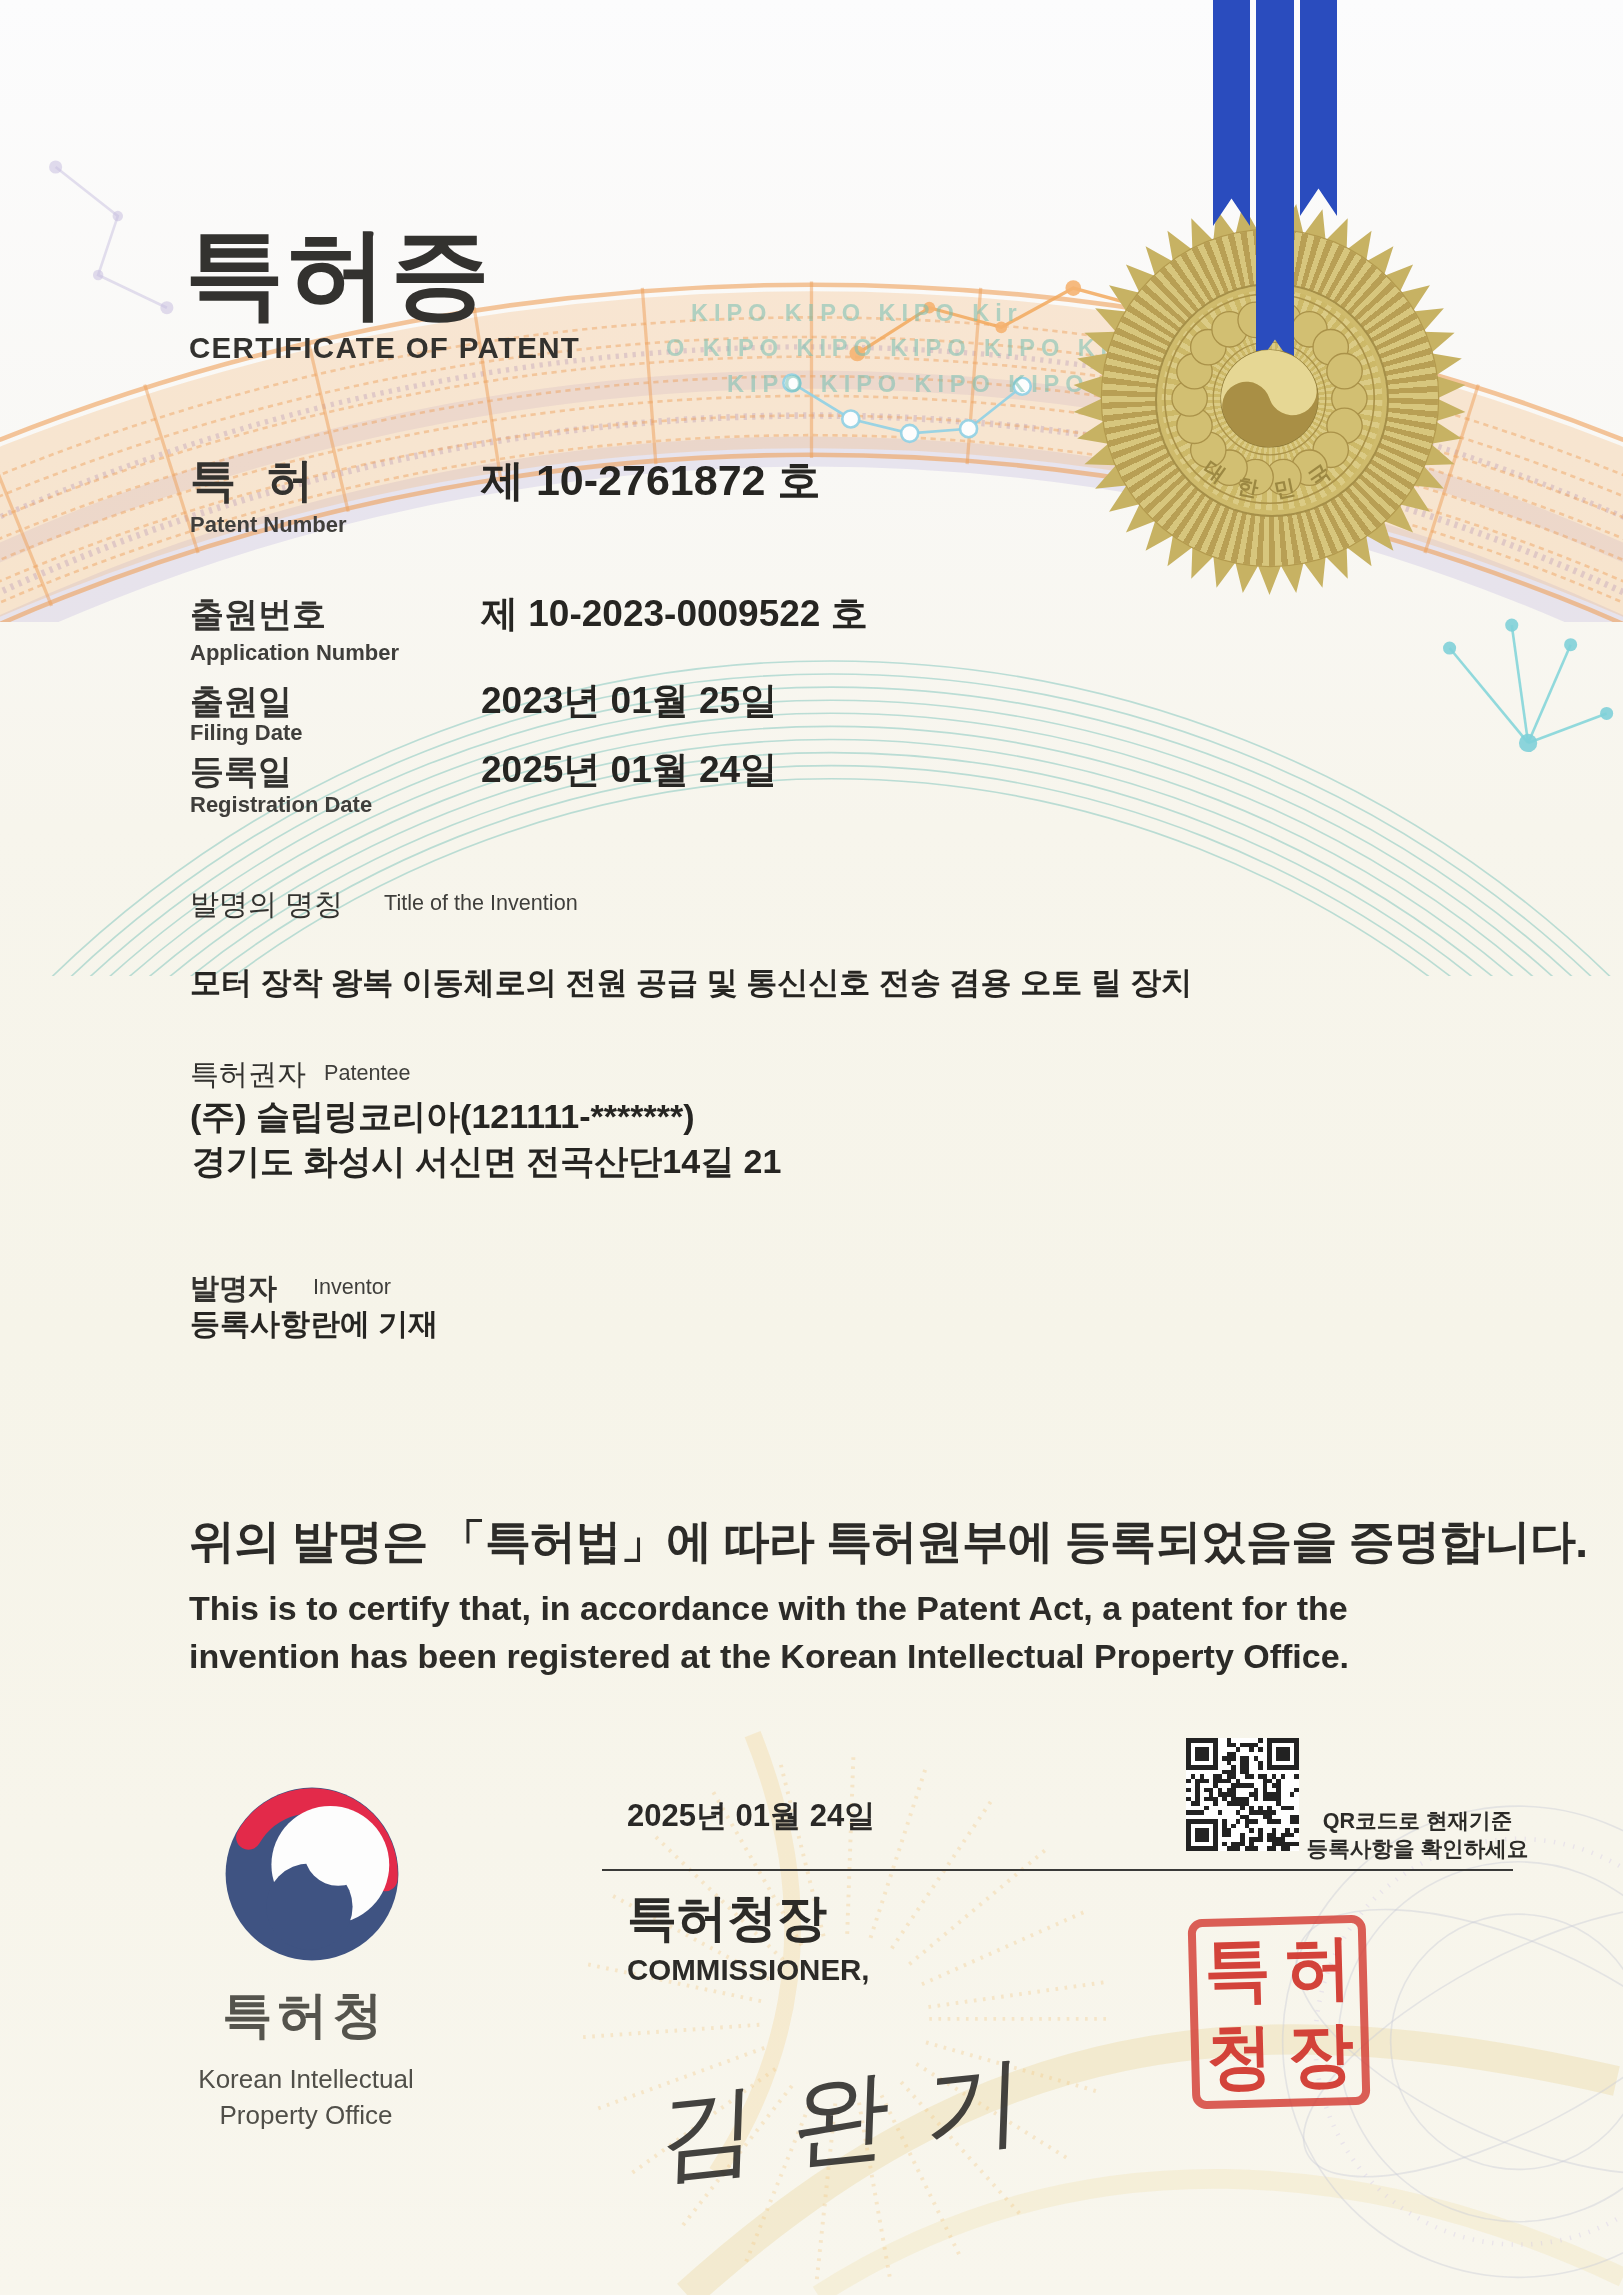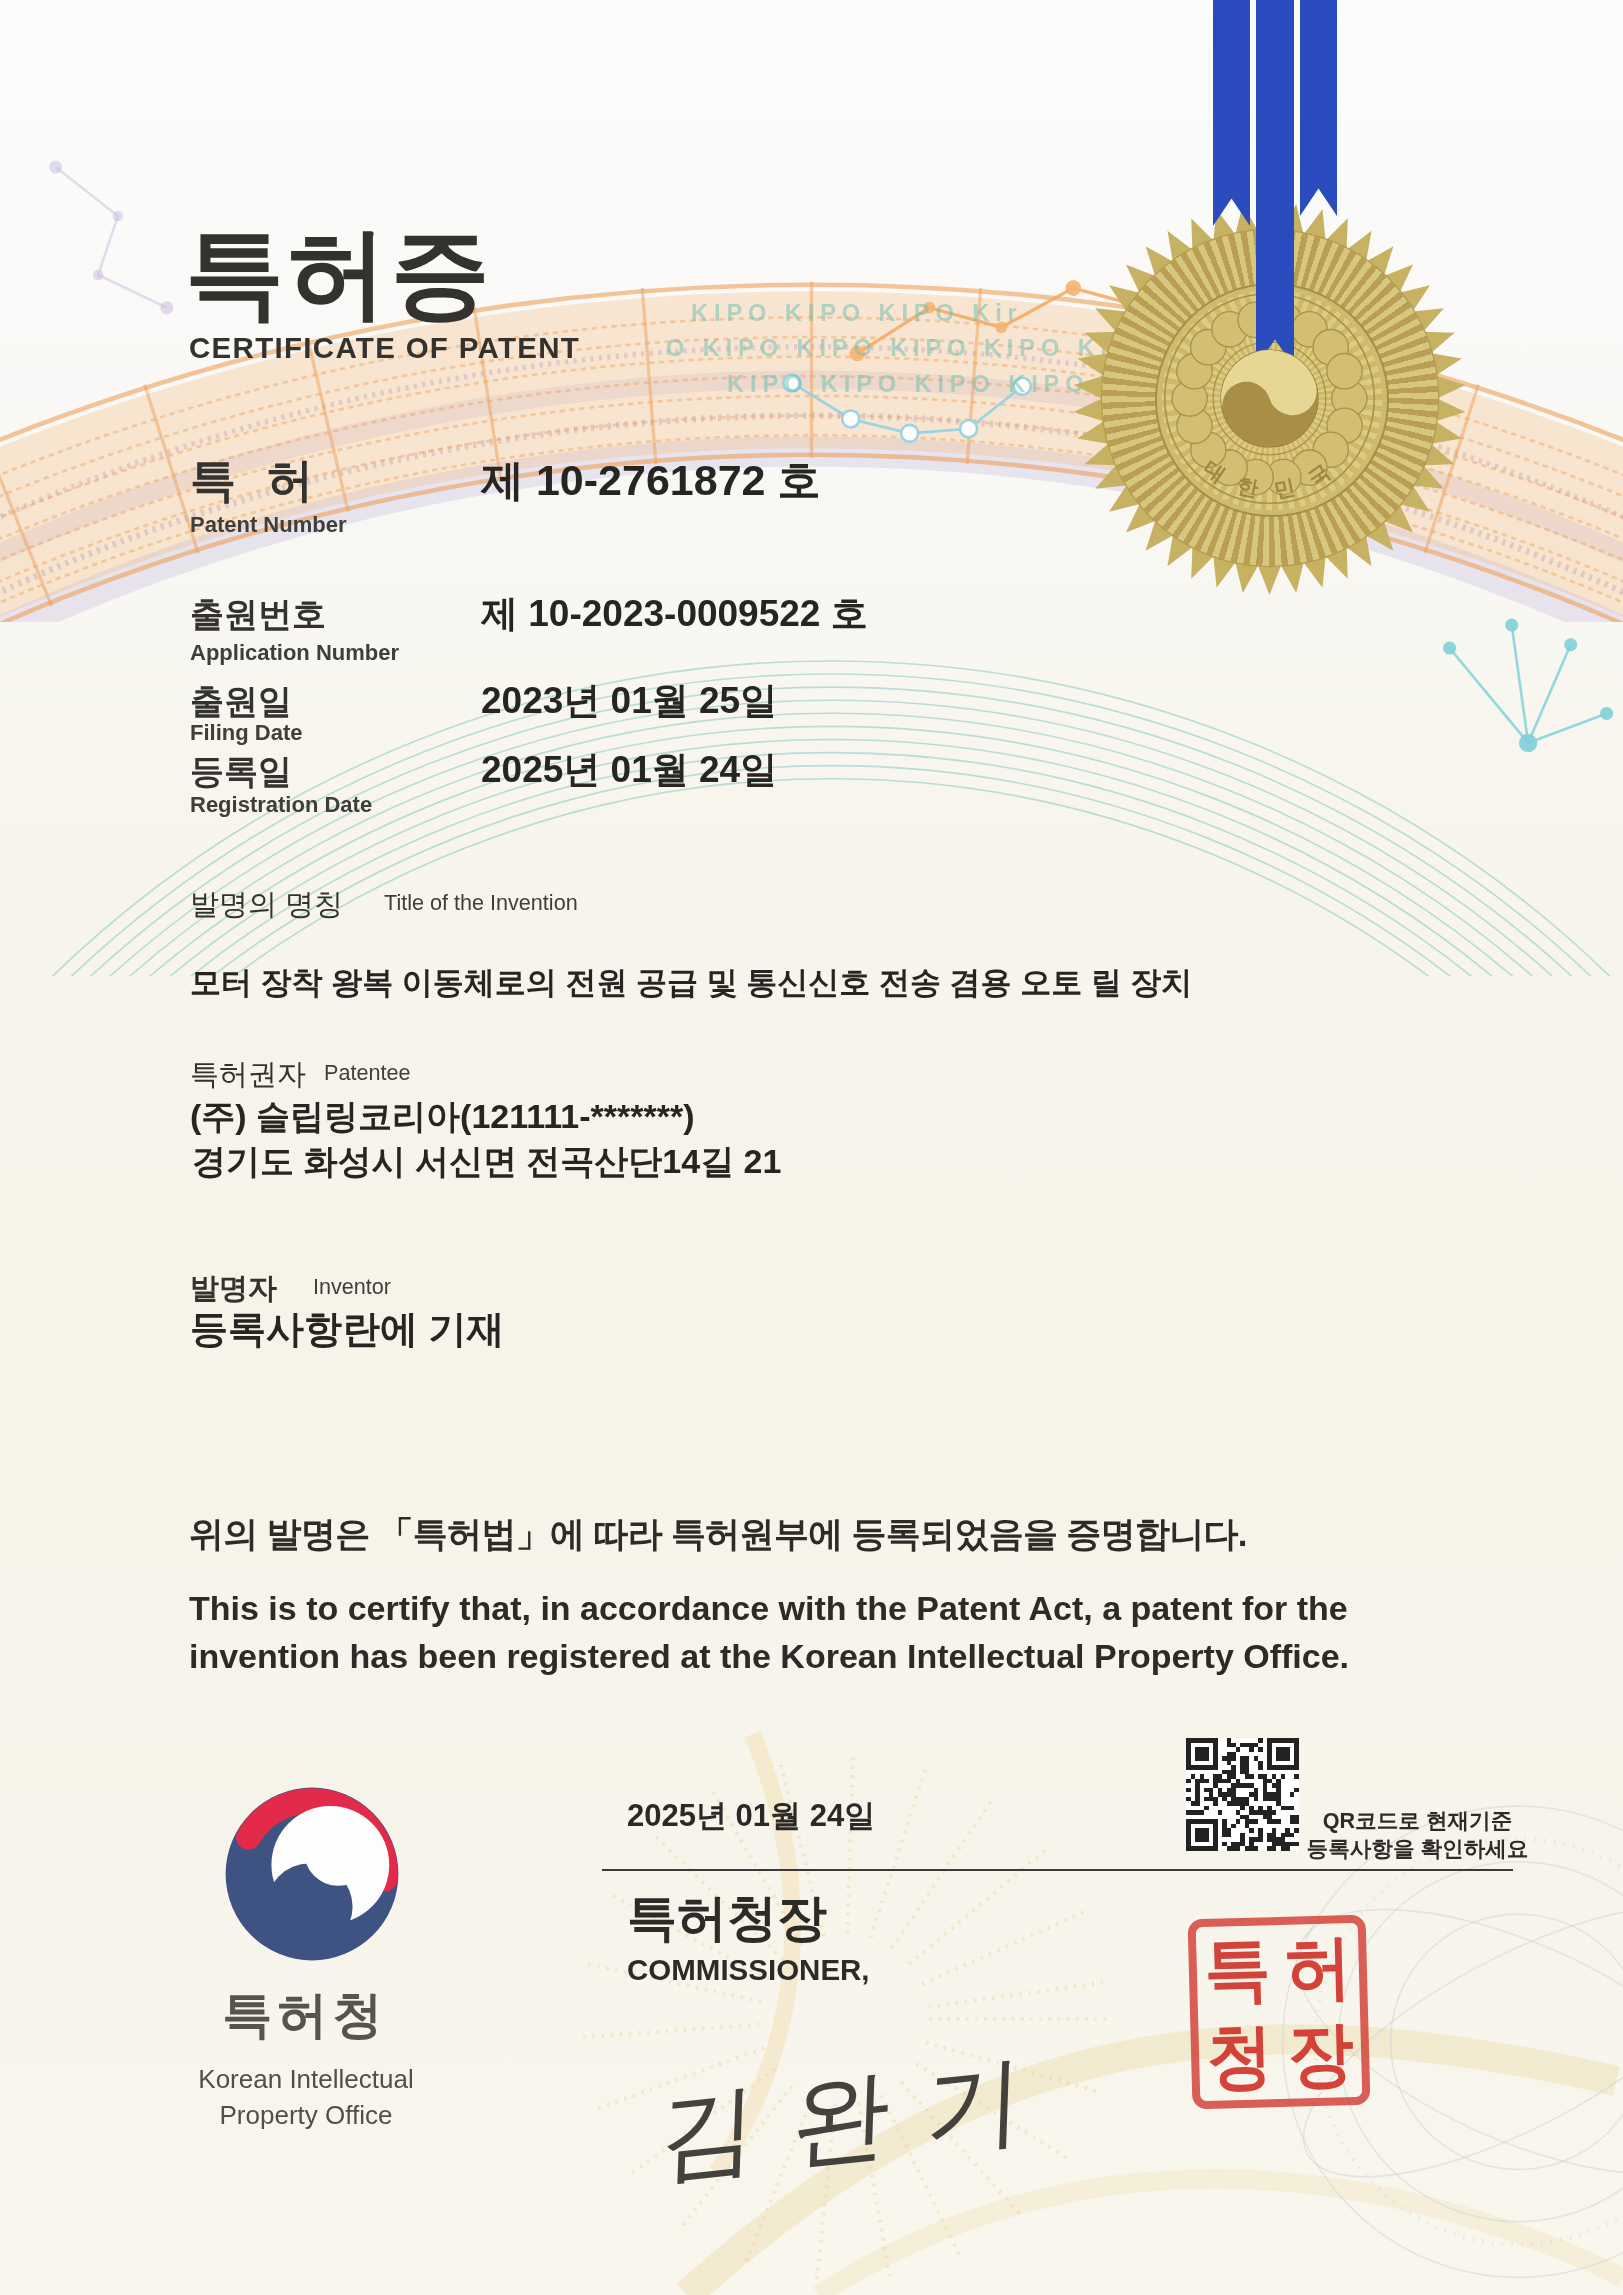--- a/index.html
+++ b/index.html
@@ -31,21 +31,21 @@
     background:repeating-conic-gradient(#dbcb85 0deg 3deg,#cdb968 3deg 6deg);
     border:2px solid #a58f48;box-shadow:inset 0 0 0 4.6px #cfbb6c;}
   .medal-crest{left:1060px;top:189px;z-index:8;}
   .medal-taegeuk{left:1060px;top:189px;z-index:10;}
   
   .t-title{left:185px;top:208px;font-size:99px;font-weight:800;letter-spacing:3.9px;color:#33322f;z-index:20;}
   .t-sub{left:189px;top:331px;font-size:29.5px;font-weight:700;letter-spacing:1.3px;color:#33322f;z-index:20;}
   .lbl-ko{font-weight:700;color:#33322f;z-index:20;}
   .lbl-en{font-weight:700;color:#3f3e3b;z-index:20;}
   .val{font-weight:700;color:#262522;z-index:20;white-space:nowrap;}
-  .statement-ko{left:189px;top:1511px;font-size:35px;font-weight:800;color:#2c2b28;letter-spacing:-0.7px;z-index:20;white-space:nowrap;}
+  .statement-ko{left:189px;top:1511px;font-size:46px;font-weight:800;color:#2c2b28;letter-spacing:-0.7px;z-index:20;white-space:nowrap;}
   .statement-en{left:189px;top:1584px;font-size:34px;font-weight:700;color:#2c2b28;line-height:1.42;z-index:20;}
   .issue-date{left:627px;top:1795px;font-size:31px;font-weight:700;color:#2a2927;z-index:20;}
   .rule{left:602px;top:1869px;width:911px;height:2px;background:#3a3a38;z-index:20;}
   .comm-ko{left:627px;top:1885px;font-size:50px;font-weight:800;color:#2c2b28;z-index:20;}
   .comm-en1{left:627px;top:1953px;font-size:29.5px;font-weight:700;color:#2c2b28;z-index:20;}
   .comm-en2{left:627px;top:1995px;font-size:29.5px;font-weight:700;color:#2c2b28;z-index:20;}
   .signature{left:658px;top:2052px;font-size:98px;font-weight:400;letter-spacing:36px;color:#2b2a28;
     transform:rotate(-6deg) skewX(-8deg);opacity:.88;z-index:22;white-space:nowrap;}
   
   .qr-box{left:1186px;top:1738px;width:113px;height:113px;z-index:21;background:#fff;}
@@ -267,21 +267,21 @@
   <div class="abs lbl-en" style="left:340px;top:890px;font-size:21.6px;font-weight:400;padding-left:44px;">Title of the Invention</div>
   <div class="abs val" style="left:190px;top:922px;font-size:31px;margin-top:40px;">모터 장착 왕복 이동체로의 전원 공급 및 통신신호 전송 겸용 오토 릴 장치</div>
 
   <div class="abs lbl-ko" style="left:190px;top:1055px;font-size:29px;font-weight:500;">특허권자</div>
   <div class="abs lbl-en" style="left:324px;top:1060px;font-size:21.6px;font-weight:500;">Patentee</div>
   <div class="abs val" style="left:190px;top:1094px;font-size:34px;">(주) 슬립링코리아(121111-*******)</div>
   <div class="abs val" style="left:192px;top:1139px;font-size:34px;">경기도 화성시 서신면 전곡산단14길 21</div>
 
   <div class="abs lbl-ko" style="left:190px;top:1269px;font-size:29px;font-weight:700;">발명자</div>
   <div class="abs lbl-en" style="left:313px;top:1274px;font-size:21.6px;font-weight:500;">Inventor</div>
-  <div class="abs val" style="left:190px;top:1304px;font-size:38px;">등록사항란에 기재</div>
+  <div class="abs val" style="left:190px;top:1304px;font-size:30px;">등록사항란에 기재</div>
 
   <div class="abs statement-ko">위의 발명은 「특허법」에 따라 특허원부에 등록되었음을 증명합니다.</div>
   <div class="abs statement-en">
     <div>This is to certify that, in accordance with the Patent Act, a patent for the</div>
     <div>invention has been registered at the Korean Intellectual Property Office.</div>
   </div>
 
   <div class="abs issue-date">2025년 01월 24일</div>
   <div class="abs rule"></div>
   <div class="abs comm-ko">특허청장</div>

